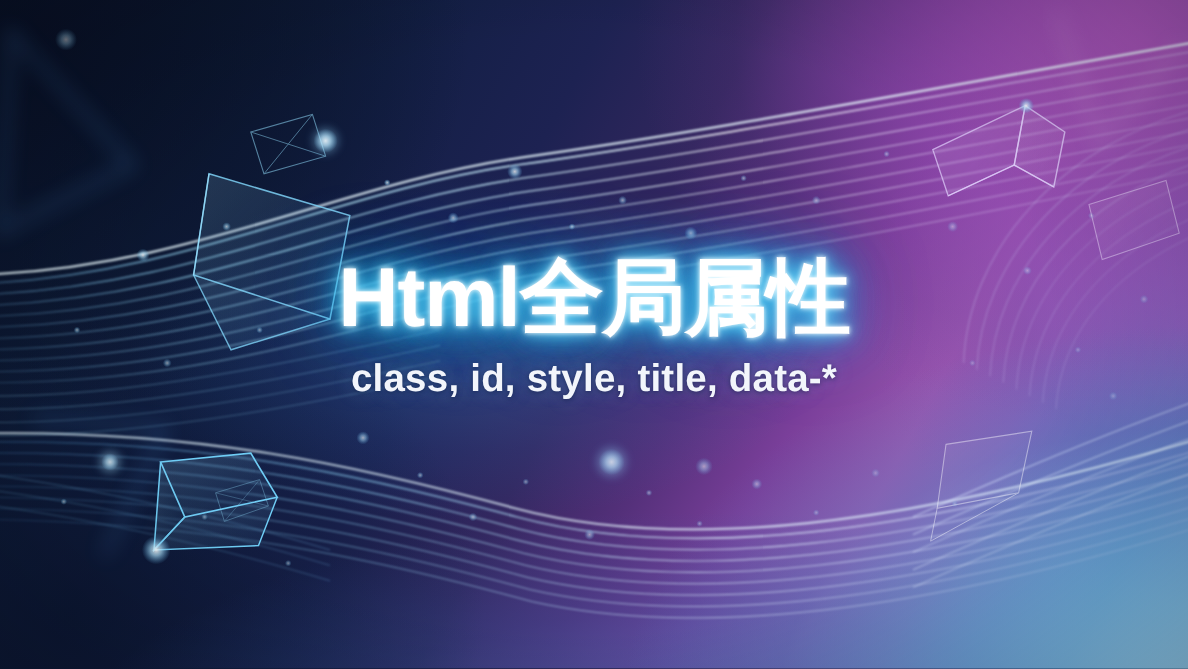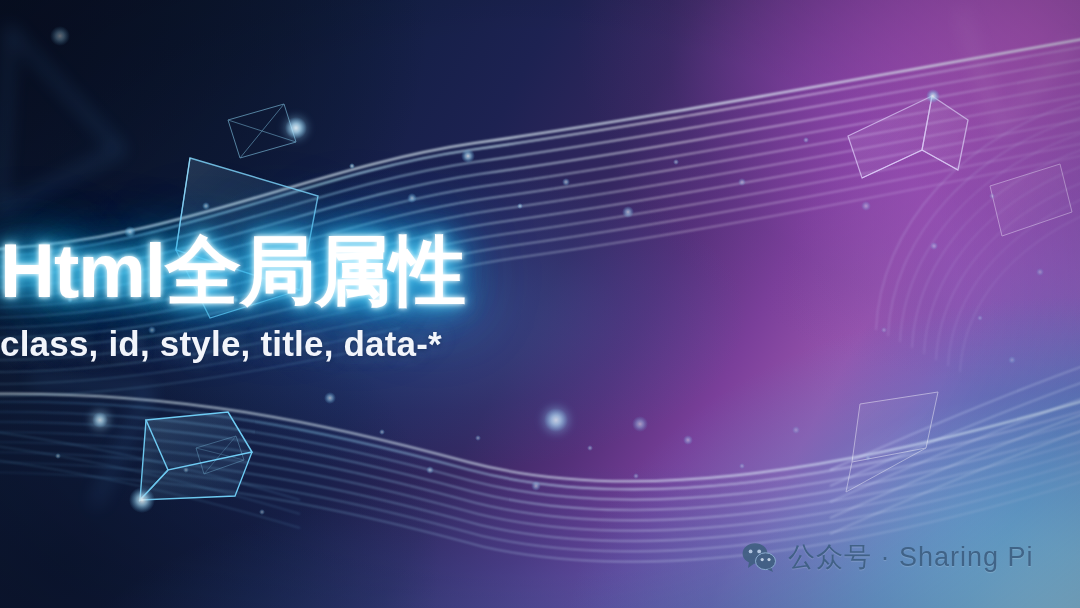--- a/index.html
+++ b/index.html
@@ -70,21 +70,21 @@
     height: 608px;
     pointer-events: none;
   }
 
   
   .text-block {
     position: absolute;
     left: 0;
     right: 0;
     top: 232px;
-    text-align: left;
+    text-align: center;
     z-index: 40;
   }
   .main-title {
     margin: 0;
     font-size: 76px;
     line-height: 1.02;
     font-weight: bold;
     letter-spacing: -1px;
     color: #ffffff;
     text-shadow:
@@ -346,27 +346,14 @@
     </g>
   </svg>
 
   <div class="bg-layer vignette"></div>
 
   <div class="text-block">
     <h1 class="main-title">Html全局属性</h1>
     <p class="sub-title">class, id, style, title, data-*</p>
   </div>
 
-  <div class="watermark">
-    <svg class="wm-icon" width="34" height="29" viewBox="0 0 34 29">
-      <ellipse cx="13" cy="10.5" rx="12.4" ry="10.3" fill="#3f5f80"></ellipse>
-      <path d="M7,19 L6,25 L12.5,20.6 Z" fill="#3f5f80"></path>
-      <ellipse cx="8.6" cy="8.4" rx="1.9" ry="1.9" fill="#bcd2e6"></ellipse>
-      <ellipse cx="17.2" cy="8.4" rx="1.9" ry="1.9" fill="#bcd2e6"></ellipse>
-      <ellipse cx="23.5" cy="18.2" rx="10" ry="8.4" fill="#3f5f80" stroke="#8fb4d4" stroke-width="1"></ellipse>
-      <path d="M29.5,25 L31,29 L25.5,26.4 Z" fill="#3f5f80"></path>
-      <ellipse cx="20.2" cy="16.6" rx="1.6" ry="1.6" fill="#cfe0ee"></ellipse>
-      <ellipse cx="27" cy="16.6" rx="1.6" ry="1.6" fill="#cfe0ee"></ellipse>
-    </svg>
-    <span class="wm-text">公众号 · Sharing Pi</span>
-  </div>
 
 </div>
 
 </body></html>

